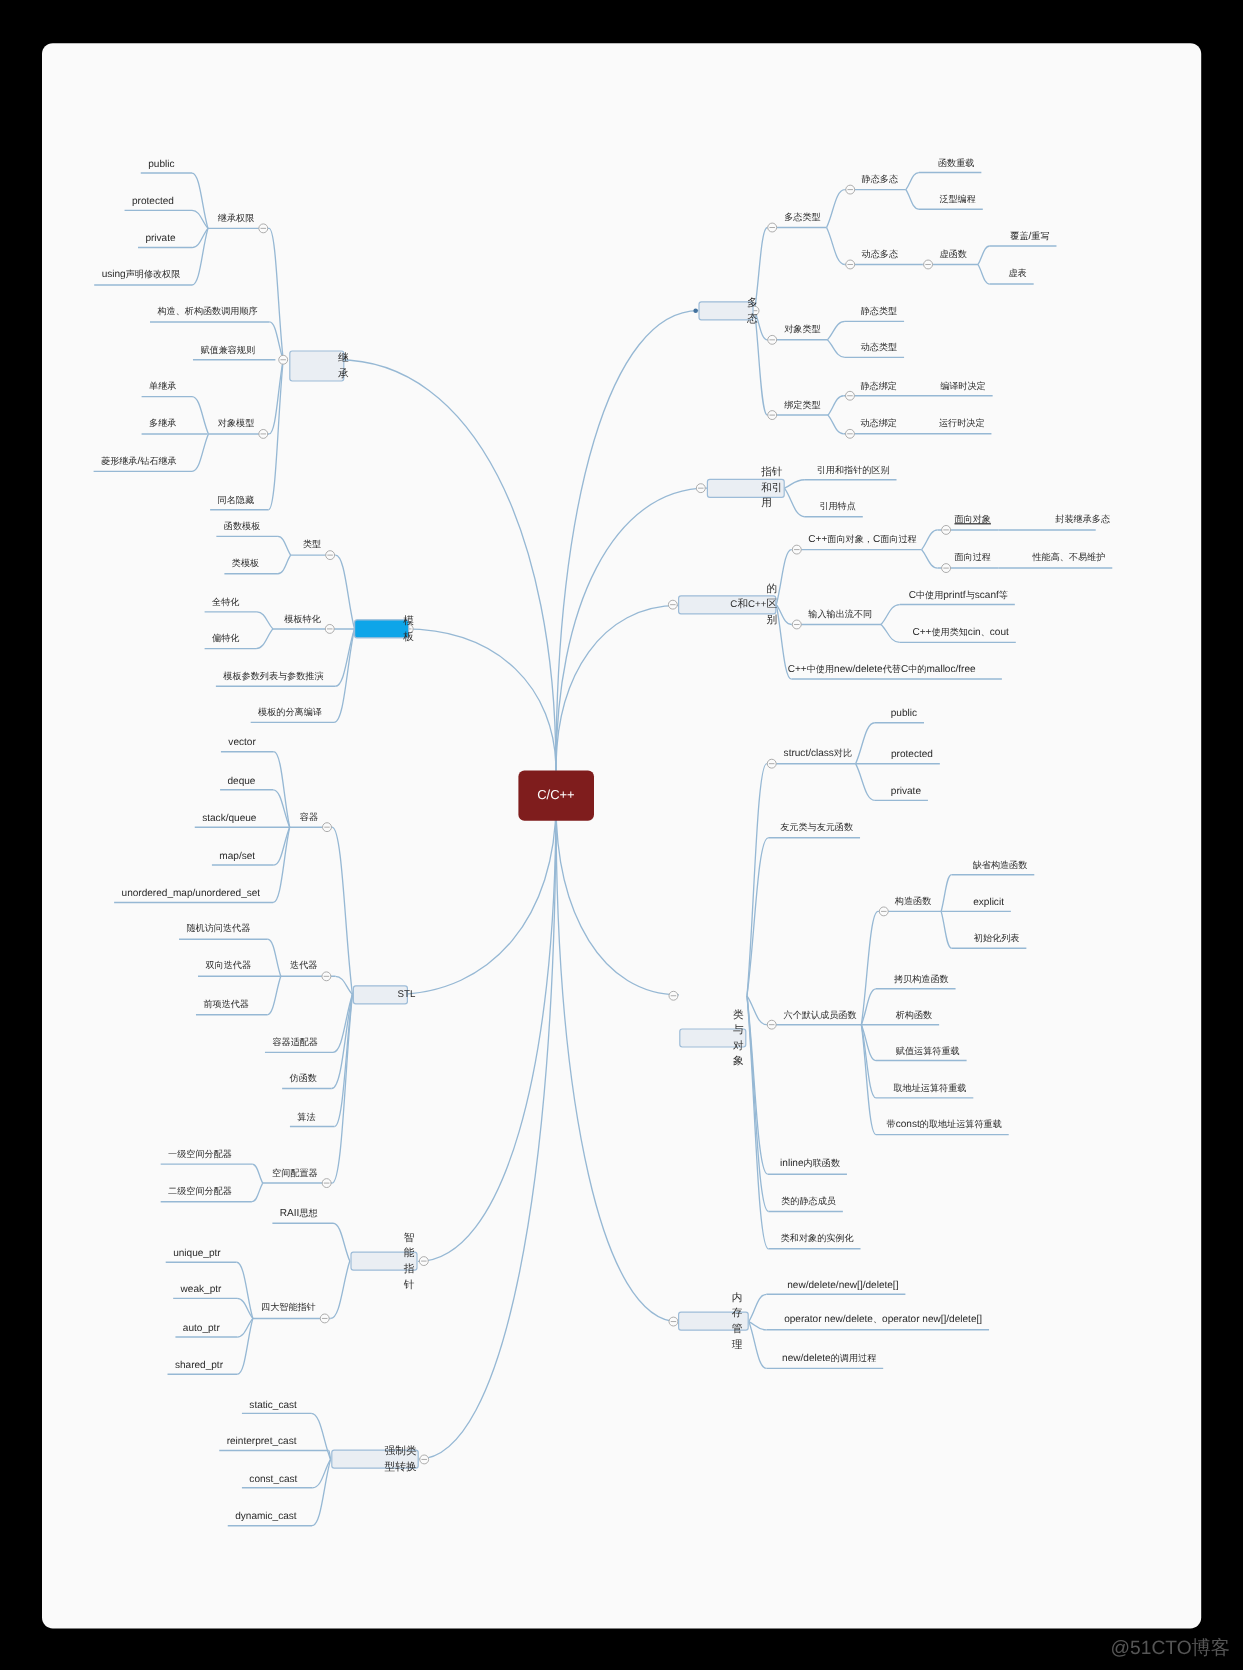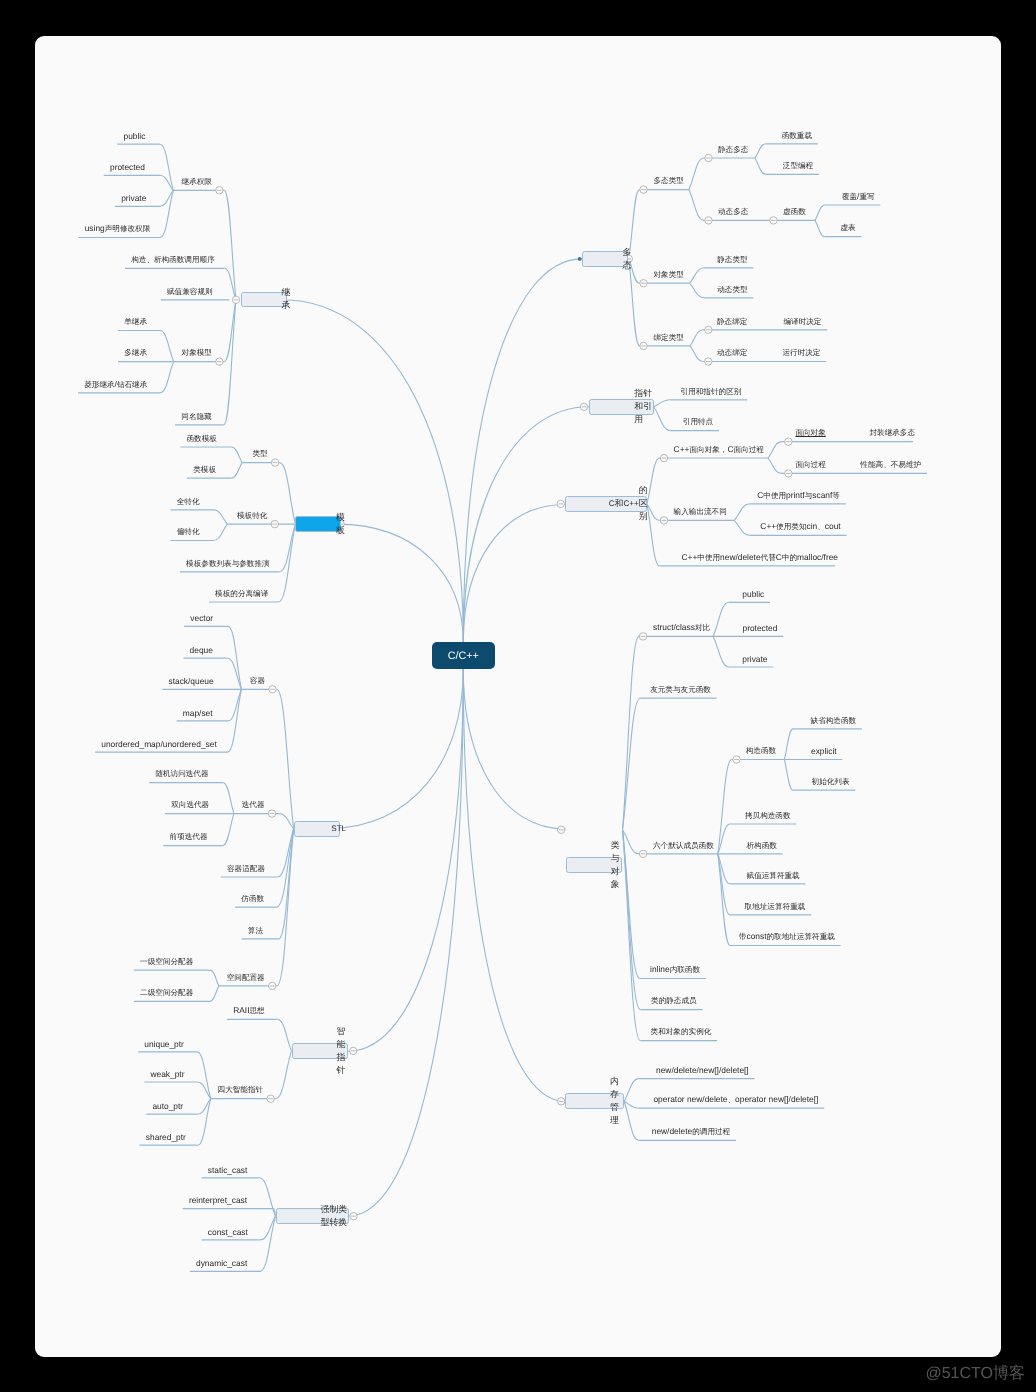--- a/index.html
+++ b/index.html
@@ -336,22 +336,22 @@
       <g>
         <circle cx="701.5" cy="723.5" r="3.7" fill="#fbfbfb" stroke="#a8a8a8" stroke-width="0.8"></circle>
         <path d="M699.2 723.5h4.6" stroke="#a8a8a8" stroke-width="0.8"></path>
       </g>
       <g>
         <circle cx="526.2" cy="1065.3000000000002" r="3.7" fill="#fbfbfb" stroke="#a8a8a8" stroke-width="0.8"></circle>
         <path d="M523.9000000000001 1065.3000000000002h4.6" stroke="#a8a8a8" stroke-width="0.8"></path>
       </g>
     </svg>
   <div id="nodes-layer">
-    <div id="rootnode" style="left: 397px; top: 606px; width: 62.5px; height: 27px; background: #0c4a6e; color: rgb(255, 255, 255);">C/C++</div>
-  <div class="boxnode" style="left: 206px; top: 255.7px; width: 40.5px; height: 15px; border-color: rgb(157, 188, 216); background: rgb(234, 238, 243);">
+    <div id="rootnode" style="left: 397px; top: 606px; width: 62.5px; height: 42px; background: #7f1d1d; color: rgb(255, 255, 255);">C/C++</div>
+  <div class="boxnode" style="left: 206px; top: 255.7px; width: 40.5px; height: 26px; border-color: rgb(157, 188, 216); background: rgb(234, 238, 243);">
         <span class="cjk">继承</span>
       </div>
       <div class="lbl" style="right: 789.1px; bottom: 1171px;"><span class="cjk">继承权限</span></div>
       <div class="lbl" style="left: 88.5px; bottom: 1217.1px;">public</div>
       <div class="lbl" style="left: 75px; bottom: 1186px;">protected</div>
       <div class="lbl" style="left: 86.2px; bottom: 1155px;">private</div>
       <div class="lbl" style="left: 49.7px; bottom: 1123.8px;">using<span class="cjk">声明修改权限</span></div>
       <div class="lbl" style="left: 96.2px; bottom: 1093px;"><span class="cjk">构造、析构函数调用顺序</span></div>
       <div class="lbl" style="left: 132px; bottom: 1061.5px;"><span class="cjk">赋值兼容规则</span></div>
       <div class="lbl" style="right: 789.1px; bottom: 999.7px;"><span class="cjk">对象模型</span></div>
@@ -423,27 +423,27 @@
       <div class="lbl" style="left: 682px; bottom: 999.8px;"><span class="cjk">动态绑定</span></div>
       <div class="lbl" style="right: 180.6px; bottom: 999.8px;"><span class="cjk">运行时决定</span></div>
       <div class="boxnode" style="left: 554.3px; top: 362.7px; width: 64.4px; height: 16.2px; border-color: rgb(157, 188, 216); background: rgb(234, 238, 243); align-items: center;">
         <span class="cjk">指针和引用</span>
       </div>
       <div class="lbl" style="right: 259.7px; bottom: 961.5px;"><span class="cjk">引用和指针的区别</span></div>
       <div class="lbl" style="right: 287.8px; bottom: 930.7px;"><span class="cjk">引用特点</span></div>
       <div class="boxnode" style="left: 530.3px; top: 459.8px; width: 81.6px; height: 16.2px; border-color: rgb(157, 188, 216); background: rgb(234, 238, 243);">C<span class="cjk">和</span>C++<span class="cjk">的区别</span></div>
       <div class="lbl" style="left: 638.6px; bottom: 903.3px;">C++<span class="cjk">面向对象，</span>C<span class="cjk">面向过程</span></div>
       <div class="lbl" style="left: 760.4px; bottom: 919.7px; text-decoration: underline;"><span class="cjk">面向对象</span></div>
-      <div class="lbl" style="right: 86px; bottom: 919.7px;"><span class="cjk">封装继承多态</span></div>
+      <div class="lbl" style="right: 76px; bottom: 919.7px;"><span class="cjk">封装继承多态</span></div>
       <div class="lbl" style="left: 760.4px; bottom: 887.9px;"><span class="cjk">面向过程</span></div>
       <div class="lbl" style="right: 79.9px; bottom: 887.9px;"><span class="cjk">性能高、不易维护</span></div>
       <div class="lbl" style="left: 638.6px; bottom: 840.9px;"><span class="cjk">输入输出流不同</span></div>
       <div class="lbl" style="right: 161.1px; bottom: 857.5px;">C<span class="cjk">中使用</span>printf<span class="cjk">与</span>scanf<span class="cjk">等</span></div>
       <div class="lbl" style="right: 160.3px; bottom: 826px;">C++<span class="cjk">使用类知</span>cin<span class="cjk">、</span>cout</div>
-      <div class="lbl" style="right: 163px; bottom: 795.4px; padding-left: 29px;">C++<span class="cjk">中使用</span>new/delete<span class="cjk">代替</span>C<span class="cjk">中的</span>malloc/free</div>
+      <div class="lbl" style="right: 188px; bottom: 795.4px; padding-left: 29px;">C++<span class="cjk">中使用</span>new/delete<span class="cjk">代替</span>C<span class="cjk">中的</span>malloc/free</div>
       <div class="boxnode" style="left: 530.8px; top: 785.7px; width: 56.7px; height: 16.2px; border-color: rgb(157, 188, 216); background: rgb(234, 238, 243); margin-top: 35px;">
         <span class="cjk">类与对象</span>
       </div>
       <div class="lbl" style="left: 618px; bottom: 724.9px;">struct/class<span class="cjk">对比</span></div>
       <div class="lbl" style="right: 236.8px; bottom: 759px;">public</div>
       <div class="lbl" style="right: 223.6px; bottom: 724.9px;">protected</div>
       <div class="lbl" style="right: 233.5px; bottom: 694.3px;">private</div>
       <div class="lbl" style="right: 290.1px; bottom: 663.1px;"><span class="cjk">友元类与友元函数</span></div>
       <div class="lbl" style="left: 618px; bottom: 507.4px;"><span class="cjk">六个默认成员函数</span></div>
       <div class="lbl" style="left: 710.7px; bottom: 601.8px;"><span class="cjk">构造函数</span></div>

